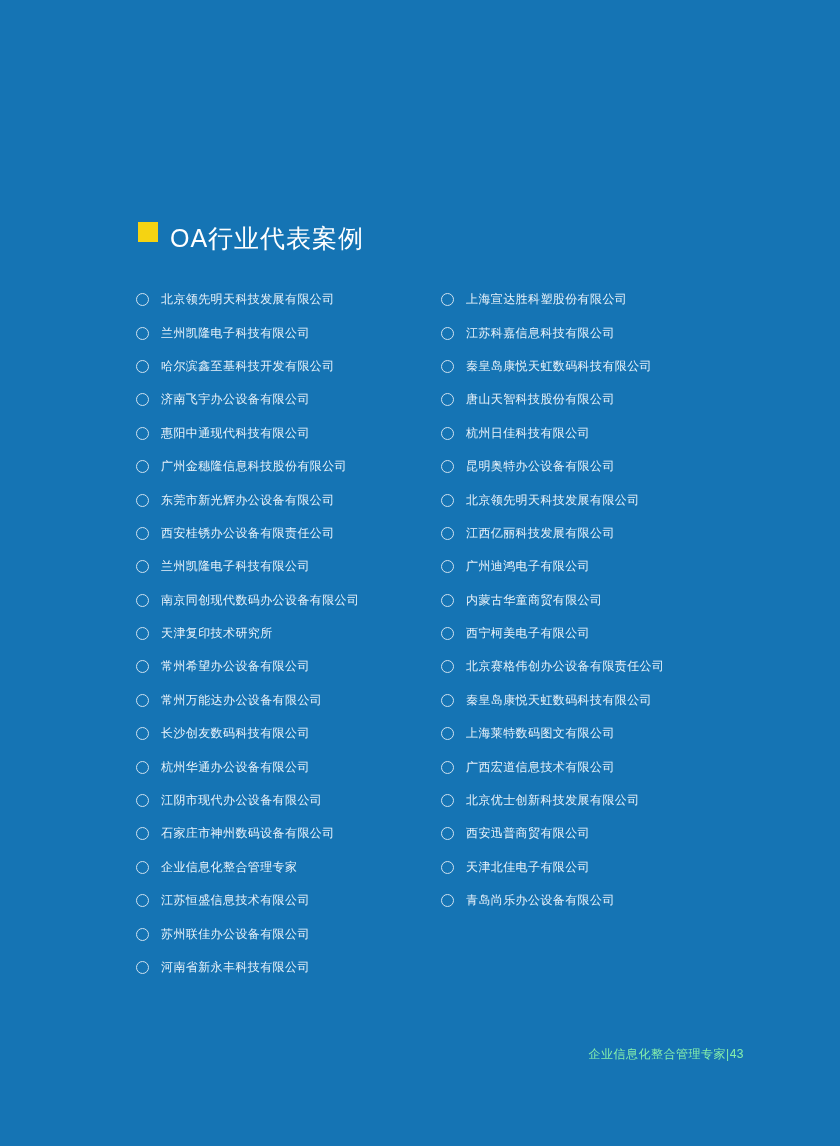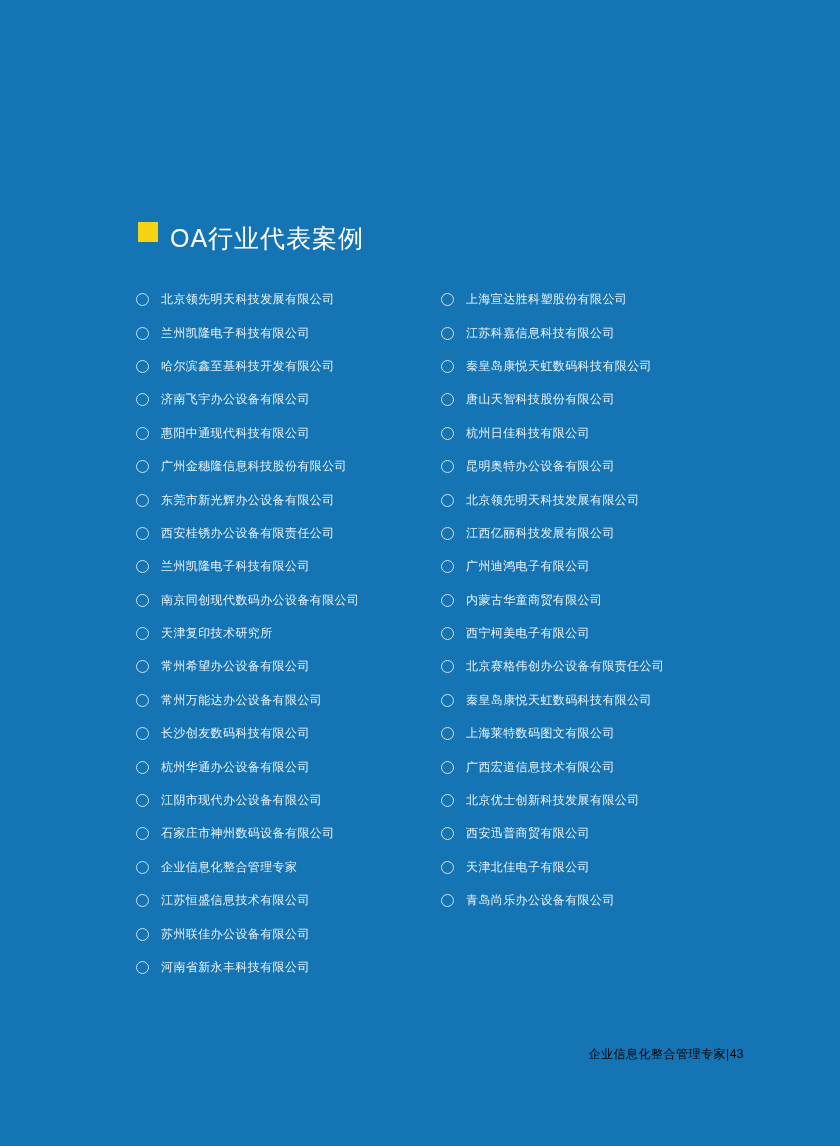--- a/index.html
+++ b/index.html
@@ -69,21 +69,21 @@
     color: #e8f2fa;
     font-size: 12px;
     letter-spacing: 0.4px;
     white-space: nowrap;
   }
   
   .footer {
     position: absolute;
     right: 96px;
     top: 1046px;
-    color: #000000;
+    color: #86efac;
     font-size: 12px;
     letter-spacing: 0.5px;
     white-space: nowrap;
   }
 </style>
 </head>
 <body>
 
 <div class="page">
 

